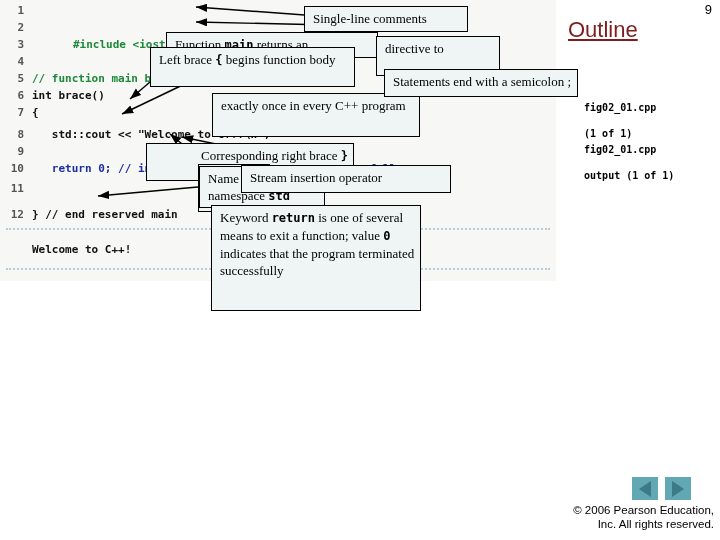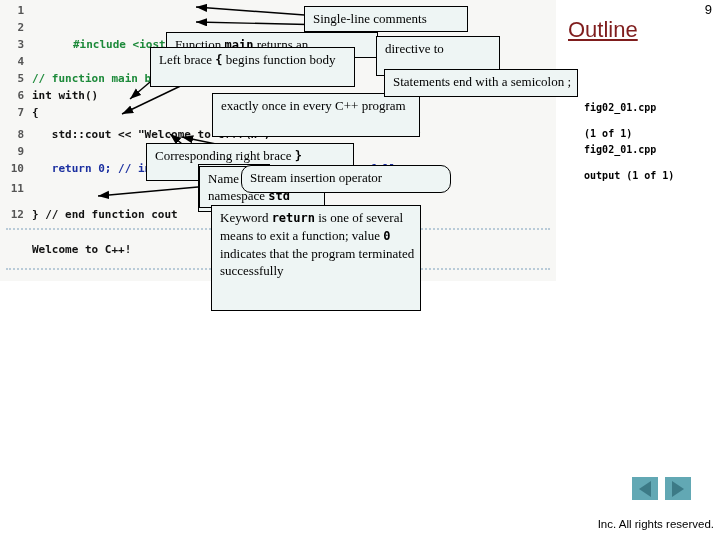--- a/index.html
+++ b/index.html
@@ -161,39 +161,39 @@
   <div class="ln" style="top:38px">3</div>
   <div class="ctext c-pre" style="top:38px">#include &lt;iostream&gt;</div>
 
   <div class="ln" style="top:55px">4</div>
   <div class="ctext c-plain" style="top:55px"></div>
 
   <div class="ln" style="top:72px">5</div>
   <div class="ctext c-comment" style="top:72px">// function main begins program execution</div>
 
   <div class="ln" style="top:89px">6</div>
-  <div class="ctext c-plain" style="top:89px">int with()</div>
+  <div class="ctext c-plain" style="top:89px">int brace()</div>
 
   <div class="ln" style="top:106px">7</div>
   <div class="ctext c-plain" style="top:106px">{</div>
 
   <div class="ln" style="top:128px">8</div>
   <div class="ctext c-plain" style="top:128px">   std::cout &lt;&lt; "Welcome to C++!\n";</div>
 
   <div class="ln" style="top:145px">9</div>
   <div class="ctext c-plain" style="top:145px"></div>
 
   <div class="ln" style="top:162px">10</div>
   <div class="ctext c-kw" style="top:162px">   return 0; // indicate that program ended successfully</div>
 
   <div class="ln" style="top:182px">11</div>
   <div class="ctext c-plain" style="top:182px"></div>
 
   <div class="ln" style="top:208px">12</div>
-  <div class="ctext c-plain" style="top:208px">} // end function cout</div>
+  <div class="ctext c-plain" style="top:208px">} // end reserved main</div>
 
   <div class="dashrule" style="top:228px"></div>
   <div id="output-line">Welcome to C++!</div>
   <div class="dashrule" style="top:268px"></div>
 </div>
 
 <svg id="leaders">
   <defs>
     <marker id="ah" markerWidth="9" markerHeight="9" refX="8" refY="3" orient="auto">
       <path d="M0,0 L8,3 L0,6 z" fill="#000"></path>
@@ -229,34 +229,34 @@
 </div>
 
 <div class="callout" style="left:212px; top:93px; width:208px; height:44px;">
   <span>exactly once in every C++ program</span>
 </div>
 
 <div class="callout" style="left:384px; top:69px; width:194px; height:28px;">
   <span>Statements end with a semicolon ;</span>
 </div>
 
-<div class="callout" style="left:146px; top:143px; width:208px; height:38px;">
+<div class="callout" style="left:146px; top:143px; width:208px; height:38px;text-align:right;">
   <span>Corresponding right brace <b>}</b></span>
 </div>
 
 <div class="callout" style="left:198px; top:164px; width:72px; height:48px; overflow:hidden;">
   <span>ends fu</span>
 </div>
 
 <div class="callout" style="left:199px; top:166px; width:126px; height:42px; overflow:hidden;">
   <span>Name</span><br>
   <span>namespace <b>std</b></span>
 </div>
 
-<div class="callout" style="left:241px; top:165px; width:210px; height:28px;border-radius:10px;">
+<div class="callout" style="left:241px; top:165px; width:210px; height:28px;">
   <span>Stream insertion operator</span>
 </div>
 
 <div class="callout" style="left:211px; top:205px; width:210px; height:106px;">
   <span>Keyword <b>return</b> is one of several means to exit a function; value <b>0</b> indicates that the program terminated successfully</span>
 </div>
 
 <div id="slide-number">9</div>
 
 <div id="outline-title">Outline</div>
@@ -272,15 +272,15 @@
 </div>
 
 <div id="nav-back">
   <span class="tri tri-left"></span>
 </div>
 <div id="nav-forward">
   <span class="tri tri-right"></span>
 </div>
 
 <div id="copyright">
-  <br>
+  <span>© 2006 Pearson Education,</span><br>
   <span>Inc.  All rights reserved.</span>
 </div>
 
 </body></html>

